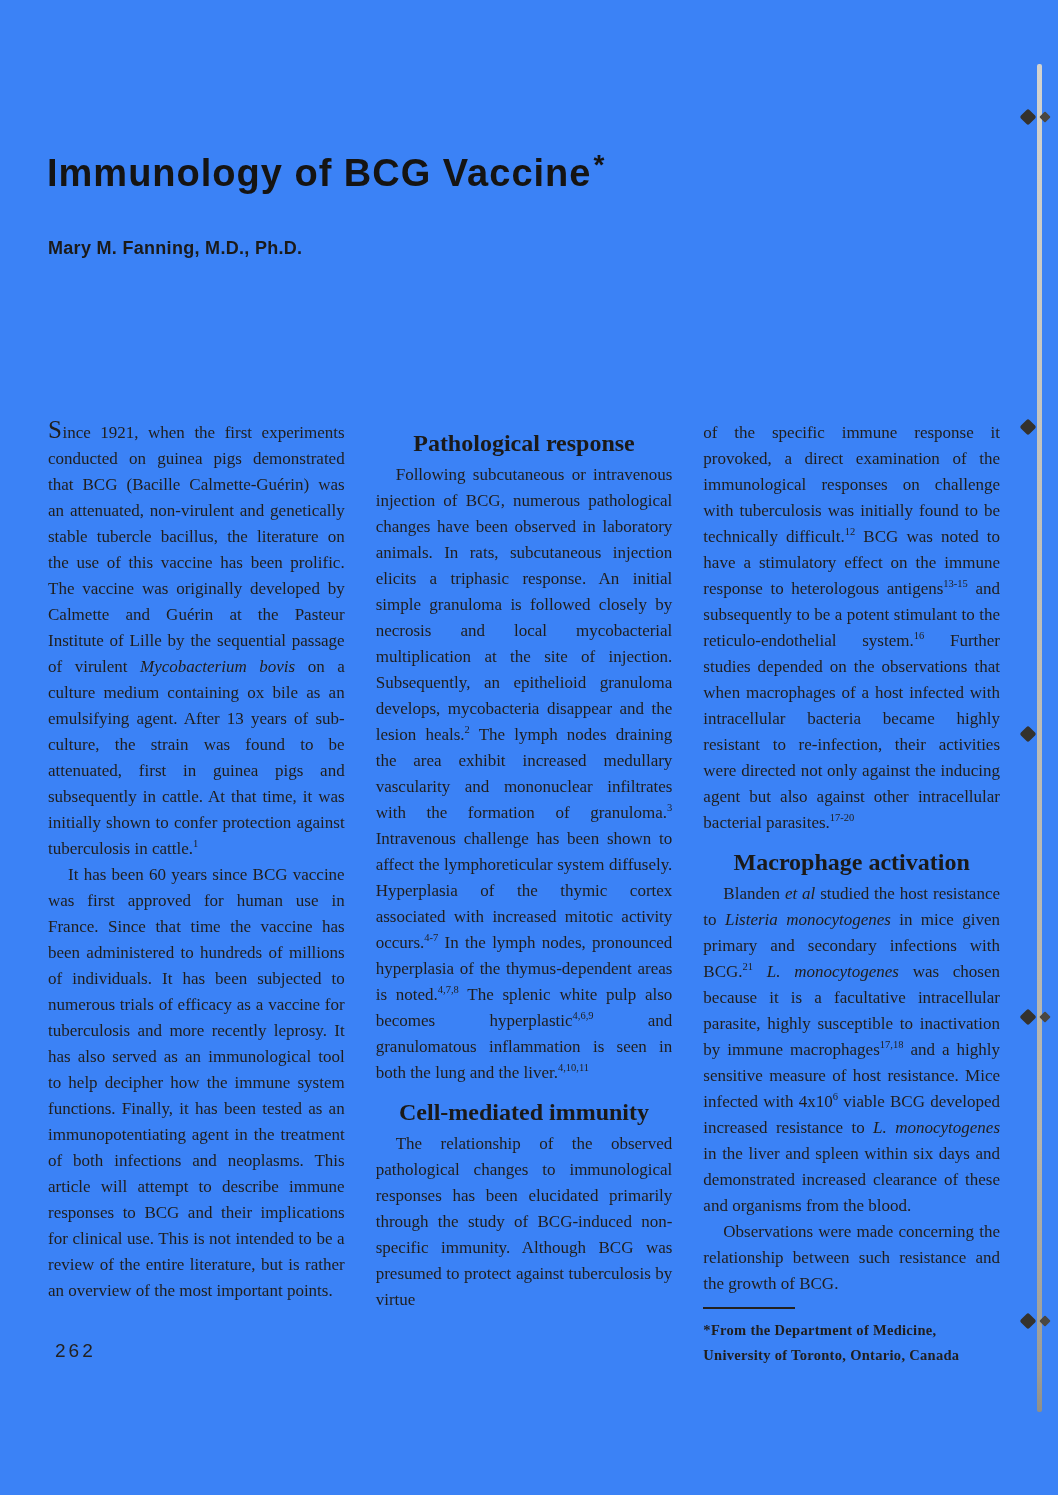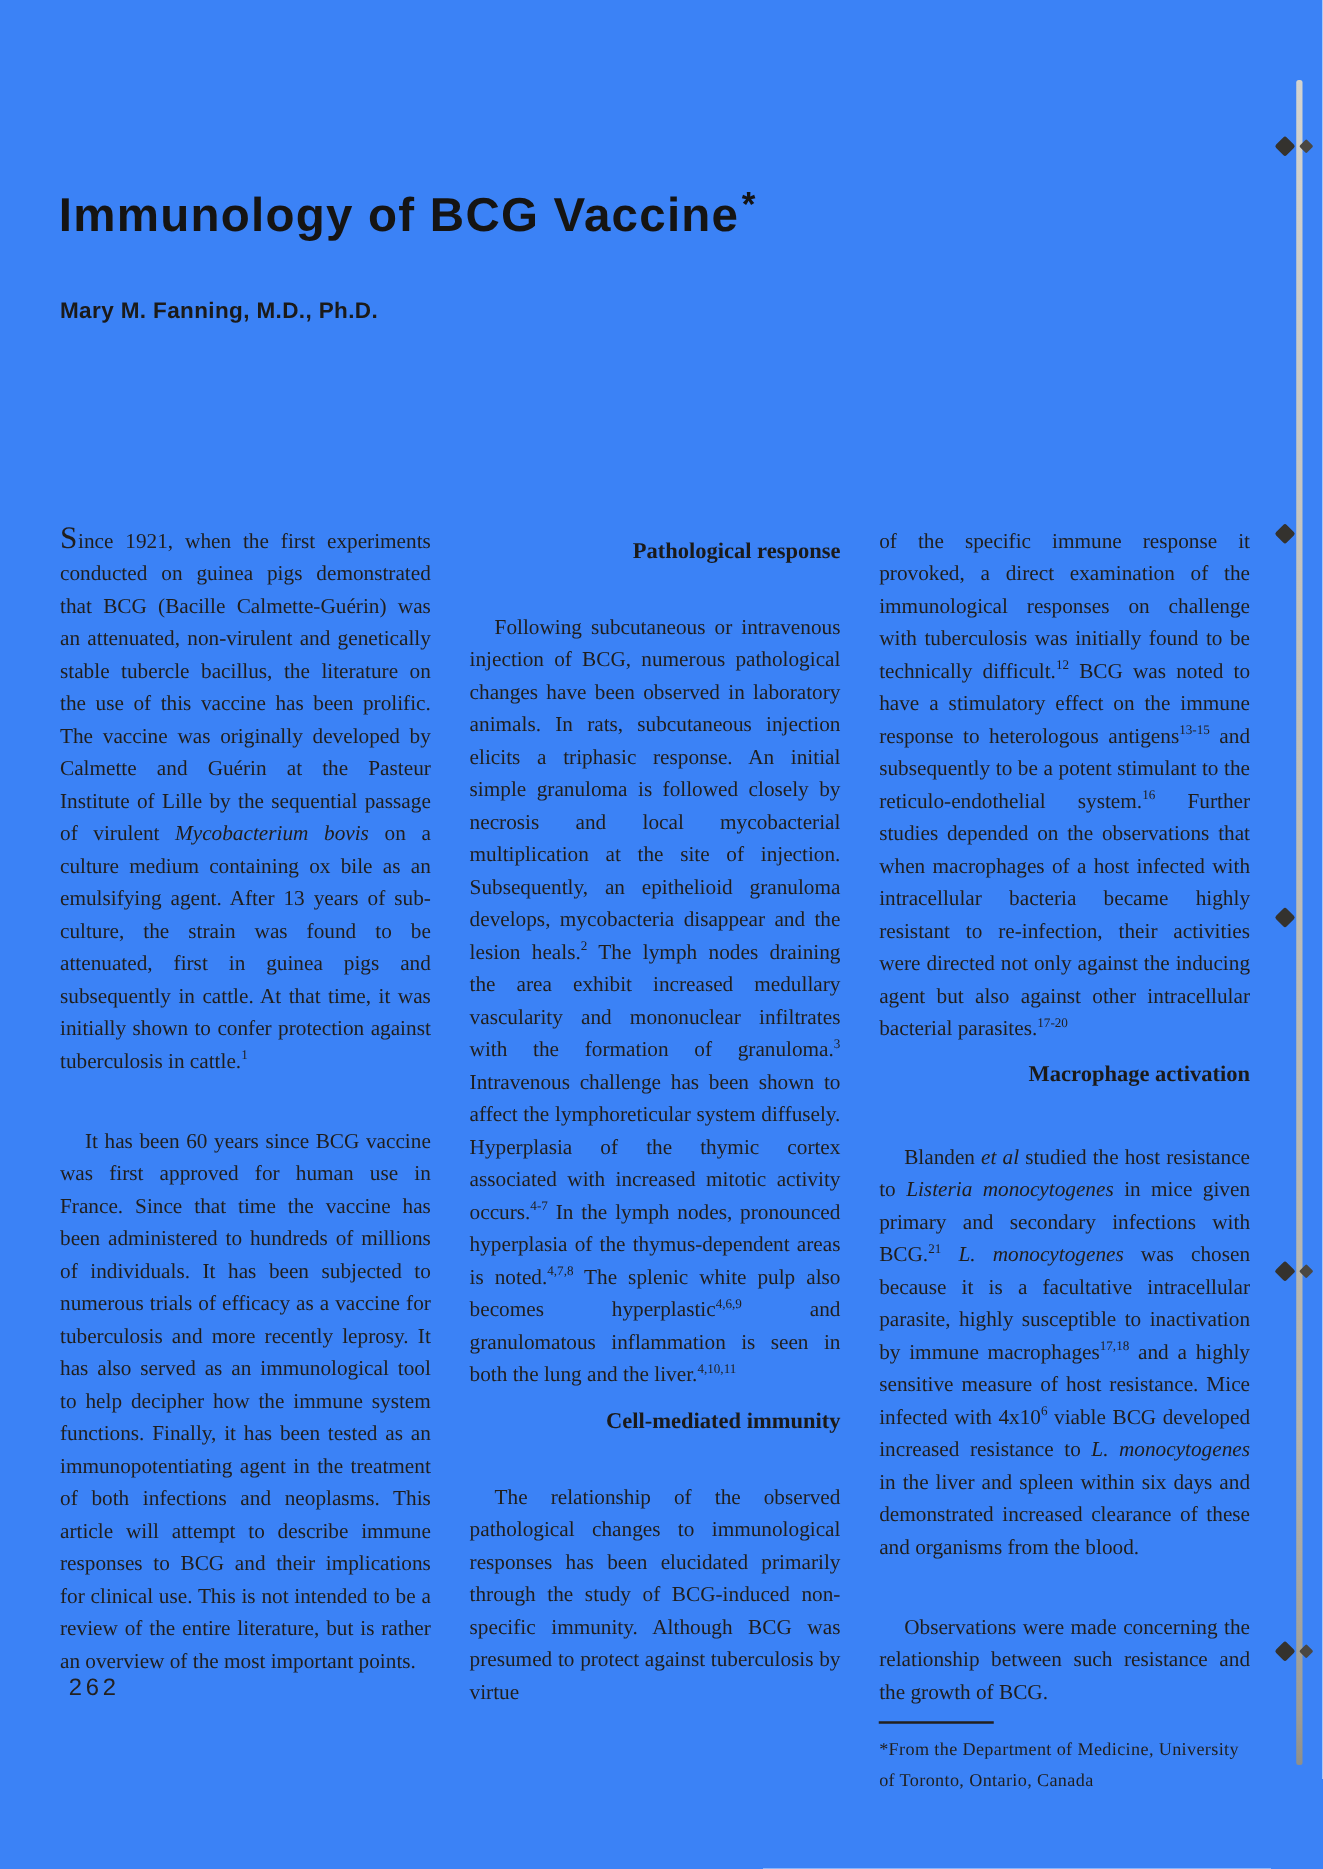--- a/index.html
+++ b/index.html
@@ -23,35 +23,35 @@
     font-family:"Liberation Sans", sans-serif;
     font-weight:700;font-size:18px;letter-spacing:.3px;color:#1b1a19;
   }
   .columns{
     position:absolute;left:48px;top:420px;width:952px;
     display:flex;gap:31px;align-items:flex-start;
   }
   .col{width:306px;}
   .col.flexcol{display:flex;flex-direction:column;min-height:912px;}
   .body{margin:0;font-size:17px;line-height:26px;text-align:justify;}
-  .body.indent{text-indent:20px;margin-top:38px;}
+  .body.indent{text-indent:20px;}
   .it{font-style:italic;}
   sup{font-size:10.5px;line-height:0;}
   .initial{font-size:25px;line-height:17px;letter-spacing:.5px;}
   .sect-head{
     font-weight:700;font-size:18.5px;line-height:26px;
     text-align:center;margin:1px 0 10px;color:#1b1a19;
   }
   .sect-head .l2{word-spacing:7px;}
   .subhead{
-    font-weight:700;font-size:18px;margin:13px 0 5px;color:#1b1a19;
-    text-align:right;
+    font-weight:700;font-size:24px;margin:13px 0 5px;color:#1b1a19;
+    text-align:center;
   }
   .subhead.first{margin-top:2px;}
-  .footnote{margin-top:auto;padding-top:10px;}
+  .footnote{margin-top:auto;padding-top:10px;font-weight:bold;}
   .footnote-rule{width:92px;border:none;border-top:2px solid #23211f;margin:0 0 9px 0;}
   .footnote-text{margin:0;font-size:14.5px;line-height:25px;letter-spacing:.3px;text-align:left;}
   .page-number{
     position:absolute;left:55px;top:1340px;
     font-family:"Liberation Sans", sans-serif;
     font-size:19px;letter-spacing:3px;color:#232120;
   }
   .binding-rod{
     position:absolute;left:1037px;top:64px;width:5px;height:1348px;
     background:linear-gradient(to bottom,#d3d3cf 0%,#c0c0bb 35%,#b4b4ae 80%,#9c9c96 97%,#8f8f89 100%);

